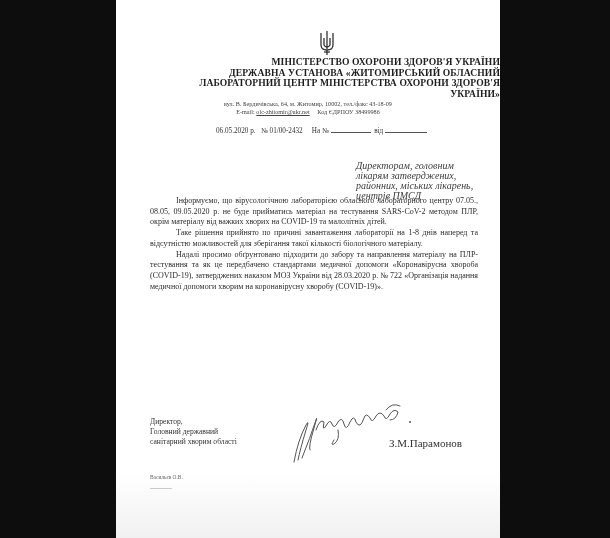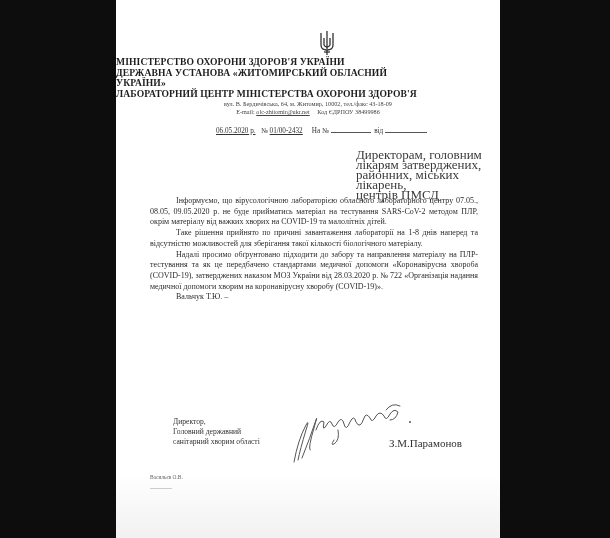--- a/index.html
+++ b/index.html
@@ -6,32 +6,32 @@
   body {
     width:610px; height:538px; background:#0d0d0d; position:relative; overflow:hidden;
     font-family:"Liberation Serif","DejaVu Serif",serif; color:#2a2a2a;
   }
   .page {
     position:absolute; left:116px; top:0; width:384px; height:538px;
     background:#ffffff;
     background-image:linear-gradient(to bottom, #ffffff 0%, #ffffff 88%, #f1f1f1 100%);
   }
   .emblem { position:absolute; left:202px; top:30px; width:18px; height:26px; }
-  .hdr { position:absolute; left:0; width:384px; text-align:left; font-weight:bold; font-size:9.6px; line-height:10.5px; color:#1e1e1e; letter-spacing:0.1px; }
+  .hdr { position:absolute; left:0; width:384px; text-align:right; font-weight:bold; font-size:9.6px; line-height:10.5px; color:#1e1e1e; letter-spacing:0.1px; }
   .hdr-line { display:block; white-space:nowrap; }
   .addr { position:absolute; left:0; width:384px; text-align:center; font-size:6.2px; line-height:8px; color:#444; }
   .addr .email { text-decoration:underline; }
   .regline { position:absolute; left:100px; top:125px; font-size:7.2px; color:#333; white-space:nowrap; }
-  .regline .u { text-decoration:underline; }
+  .regline .u { }
   .regline .blank { display:inline-block; border-bottom:0.8px solid #555; height:7px; vertical-align:baseline; }
-  .addressee { position:absolute; left:240px; top:150px; font-size:13px; line-height:10px; color:#3a3a3a; }
+  .addressee { position:absolute; left:240px; top:161px; font-size:10px; line-height:10px; color:#3a3a3a;font-style:italic; }
   .body { position:absolute; left:34px; width:328px; font-size:8px; line-height:10.7px; color:#2b2b2b; text-align:justify; }
   .body p { margin:0; text-indent:26px; }
   .body .plain { text-indent:26px; }
-  .sig-left { position:absolute; left:34px; top:417px; font-size:7.6px; line-height:10px; color:#333;margin-left:23px; }
+  .sig-left { position:absolute; left:34px; top:417px; font-size:7.6px; line-height:10px; color:#333; }
   .sig-name { position:absolute; left:273px; top:437px; font-size:11px; color:#333; }
   .signature { position:absolute; left:160px; top:400px; width:140px; height:70px; }
   .executor { position:absolute; left:34px; top:474px; font-size:5.4px; color:#666; }
   .executor-line { position:absolute; left:34px; top:488px; width:22px; border-bottom:0.6px solid #ccc; }
 </style>
 </head>
 <body>
 
 <div class="page">
 
@@ -41,22 +41,22 @@
       <path d="M3 3 L3 15 Q3 20 9 20 Q15 20 15 15 L15 3"></path>
       <path d="M6 8 L6 15 Q7 17 9 17 Q11 17 12 15 L12 8"></path>
       <path d="M9 20 L9 25"></path>
       <path d="M6 22 L12 22"></path>
     </g>
   </svg>
 
   <div class="hdr" style="top:57px;">
     <span class="hdr-line">МІНІСТЕРСТВО ОХОРОНИ ЗДОРОВ'Я  УКРАЇНИ</span>
     <span class="hdr-line">ДЕРЖАВНА УСТАНОВА «ЖИТОМИРСЬКИЙ ОБЛАСНИЙ</span>
+    <span class="hdr-line">ЛАБОРАТОРНИЙ ЦЕНТР МІНІСТЕРСТВА ОХОРОНИ ЗДОРОВ'Я</span>
     <span class="hdr-line">УКРАЇНИ»</span>
-    <span class="hdr-line">ЛАБОРАТОРНИЙ ЦЕНТР МІНІСТЕРСТВА ОХОРОНИ ЗДОРОВ'Я</span>
   </div>
 
   <div class="addr" style="top:100px;">
     <div>вул. В. Бердичівська, 64,  м. Житомир, 10002, тел./факс 43-18-09</div>
     <div>
       <span>E-mail:</span>
       <span class="email">olc-zhitomir@ukr.net</span>
       &nbsp;&nbsp;&nbsp;
       <span>Код ЄДРПОУ 38499986</span>
     </div>
@@ -76,21 +76,20 @@
     <div>Директорам, головним</div>
     <div>лікарям затверджених,</div>
     <div>районних, міських лікарень,</div>
     <div>центрів ПМСД</div>
   </div>
 
   <div class="body" style="top:196px;">
     <p>Інформуємо, що вірусологічною лабораторією обласного лабораторного центру 07.05., 08.05, 09.05.2020 р. не буде прийматись матеріал на тестування SARS-CoV-2 методом ПЛР, окрім матеріалу від важких хворих на COVID-19 та малолітніх дітей.</p>
     <p>Таке рішення прийнято по причині завантаження лабораторії на 1-8 днів наперед та відсутністю можливостей для зберігання такої кількості біологічного матеріалу.</p>
     <p>Надалі просимо обґрунтовано підходити до забору та направлення матеріалу на ПЛР-тестування та як це передбачено стандартами медичної допомоги «Коронавірусна хвороба (COVID-19), затверджених наказом МОЗ України від 28.03.2020 р. № 722 «Організація надання медичної допомоги хворим на коронавірусну хворобу (COVID-19)».</p>
-    <p class="plain">Вальчук Т.Ю. –</p>
   </div>
 
   <div class="sig-left">
     <div>Директор,</div>
     <div>Головний державний</div>
     <div>санітарний хворим області</div>
   </div>
 
   <svg class="signature" viewBox="0 0 140 70">
     <g fill="none" stroke="#555" stroke-width="1" stroke-linecap="round">

